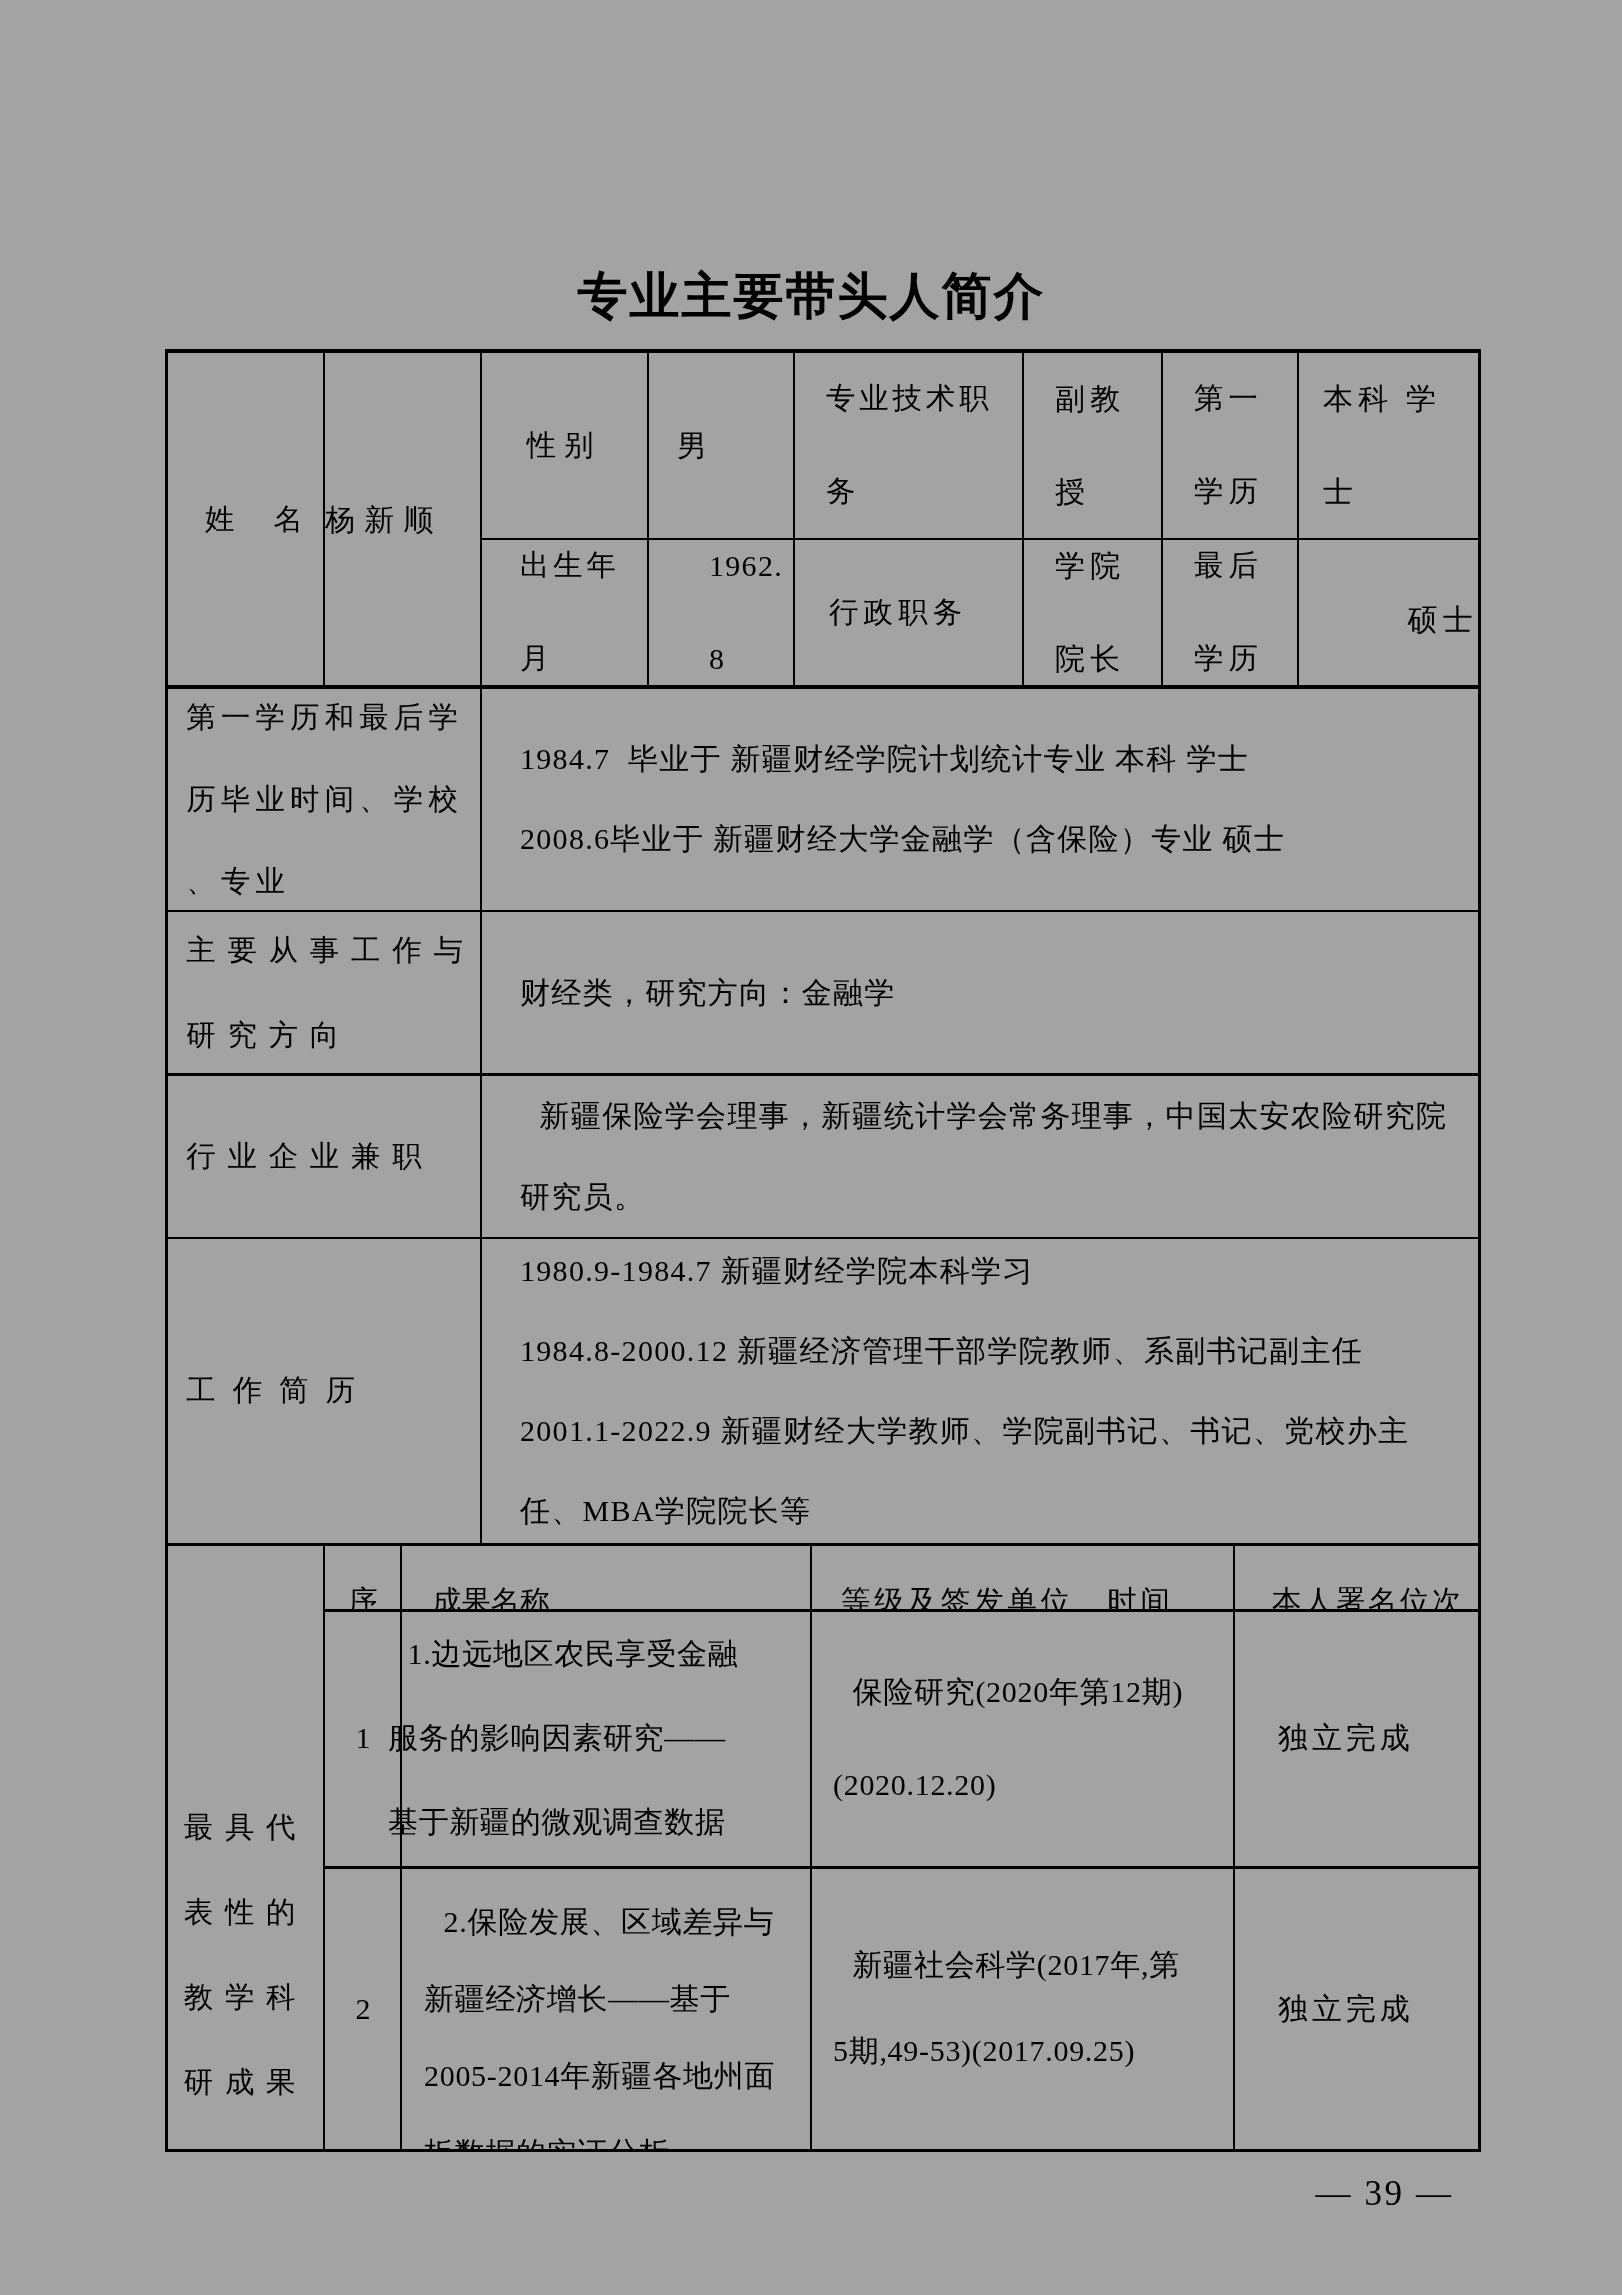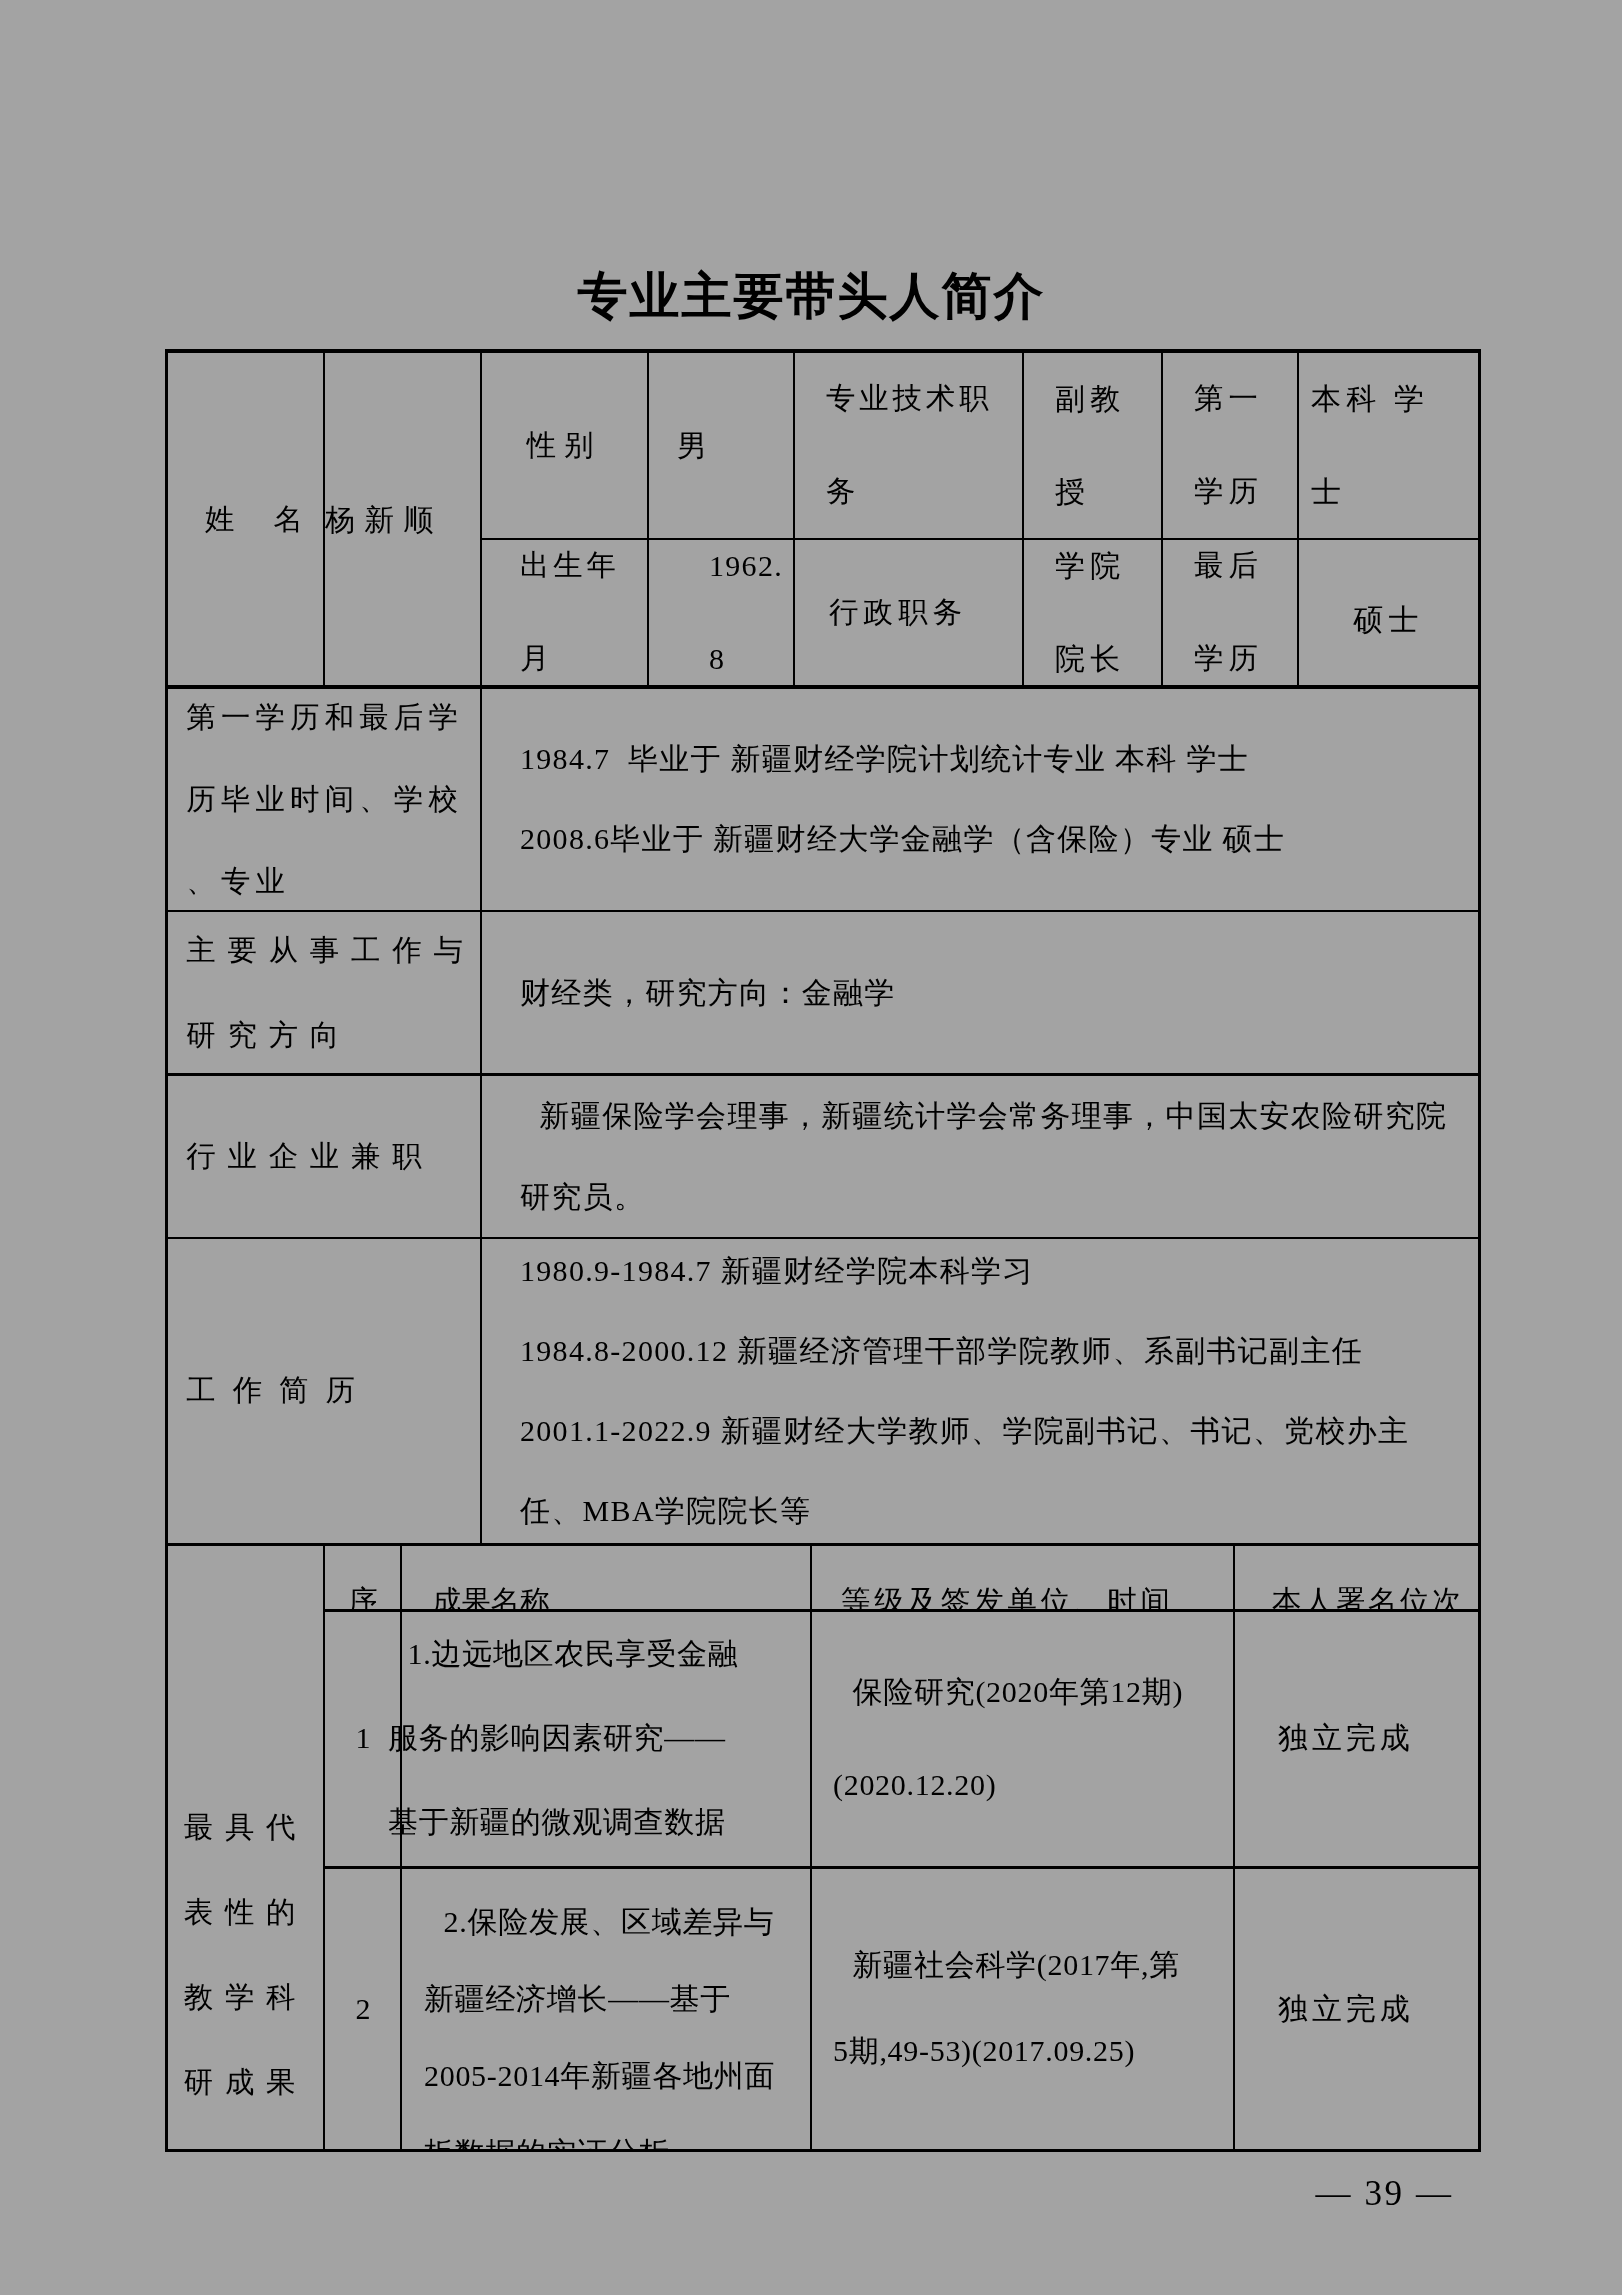--- a/index.html
+++ b/index.html
@@ -81,21 +81,21 @@
       <div class="ln">务</div>
     </div>
   <div class="cell" style="left:1024px;top:351px;width:137px;height:188px;padding-left:31px;letter-spacing:5.2px;">
       <div class="ln">副教</div>
       <div class="ln">授</div>
     </div>
   <div class="cell label" style="left:1163px;top:351px;width:133px;height:188px;padding-left:31px;letter-spacing:5.2px;">
       <div class="ln">第一</div>
       <div class="ln">学历</div>
     </div>
-  <div class="cell" style="left:1299px;top:351px;width:179px;height:188px;padding-left:12px;letter-spacing:5.2px;">
+  <div class="cell" style="left:1299px;top:351px;width:179px;height:188px;padding-left:24px;letter-spacing:5.2px;">
       <div class="ln">本科 学</div>
       <div class="ln">士</div>
     </div>
 
   <div class="cell label" style="left:482px;top:539px;width:164px;height:146px;padding-left:38px;letter-spacing:3.9px;">
       <div class="ln">出生年</div>
       <div class="ln">月</div>
     </div>
   <div class="cell" style="left:648px;top:539px;width:145px;height:146px;padding-left:29px;letter-spacing:1.3px;margin-left:32px;">
       <div class="ln">1962.</div>
@@ -103,21 +103,21 @@
     </div>
   <div class="cell single label" style="left:795px;top:539px;width:227px;height:146px;padding-left:34px;letter-spacing:5.2px;">行政职务</div>
   <div class="cell" style="left:1024px;top:539px;width:137px;height:146px;padding-left:31px;letter-spacing:5.2px;">
       <div class="ln">学院</div>
       <div class="ln">院长</div>
     </div>
   <div class="cell label" style="left:1163px;top:539px;width:133px;height:146px;padding-left:31px;letter-spacing:5.2px;">
       <div class="ln">最后</div>
       <div class="ln">学历</div>
     </div>
-  <div class="cell single tcenter" style="left:1299px;top:539px;width:179px;height:160px;letter-spacing:5.2px;">硕士</div>
+  <div class="cell single tcenter" style="left:1299px;top:539px;width:179px;height:160px;letter-spacing:5.2px;text-align:right;">硕士</div>
 
   <div class="cell label" style="left:168px;top:687px;width:313px;height:223px;padding-left:18.3px;letter-spacing:5.2px;line-height:82px;">
       <div class="ln">第一学历和最后学</div>
       <div class="ln">历毕业时间、学校</div>
       <div class="ln">、专业</div>
     </div>
   <div class="cell" style="left:482px;top:687px;width:996px;height:223px;padding-left:38px;letter-spacing:1.3px;line-height:80px;">
       <div class="ln">1984.7  毕业于 新疆财经学院计划统计专业 本科 学士</div>
       <div class="ln">2008.6毕业于 新疆财经大学金融学（含保险）专业 硕士</div>
     </div>

